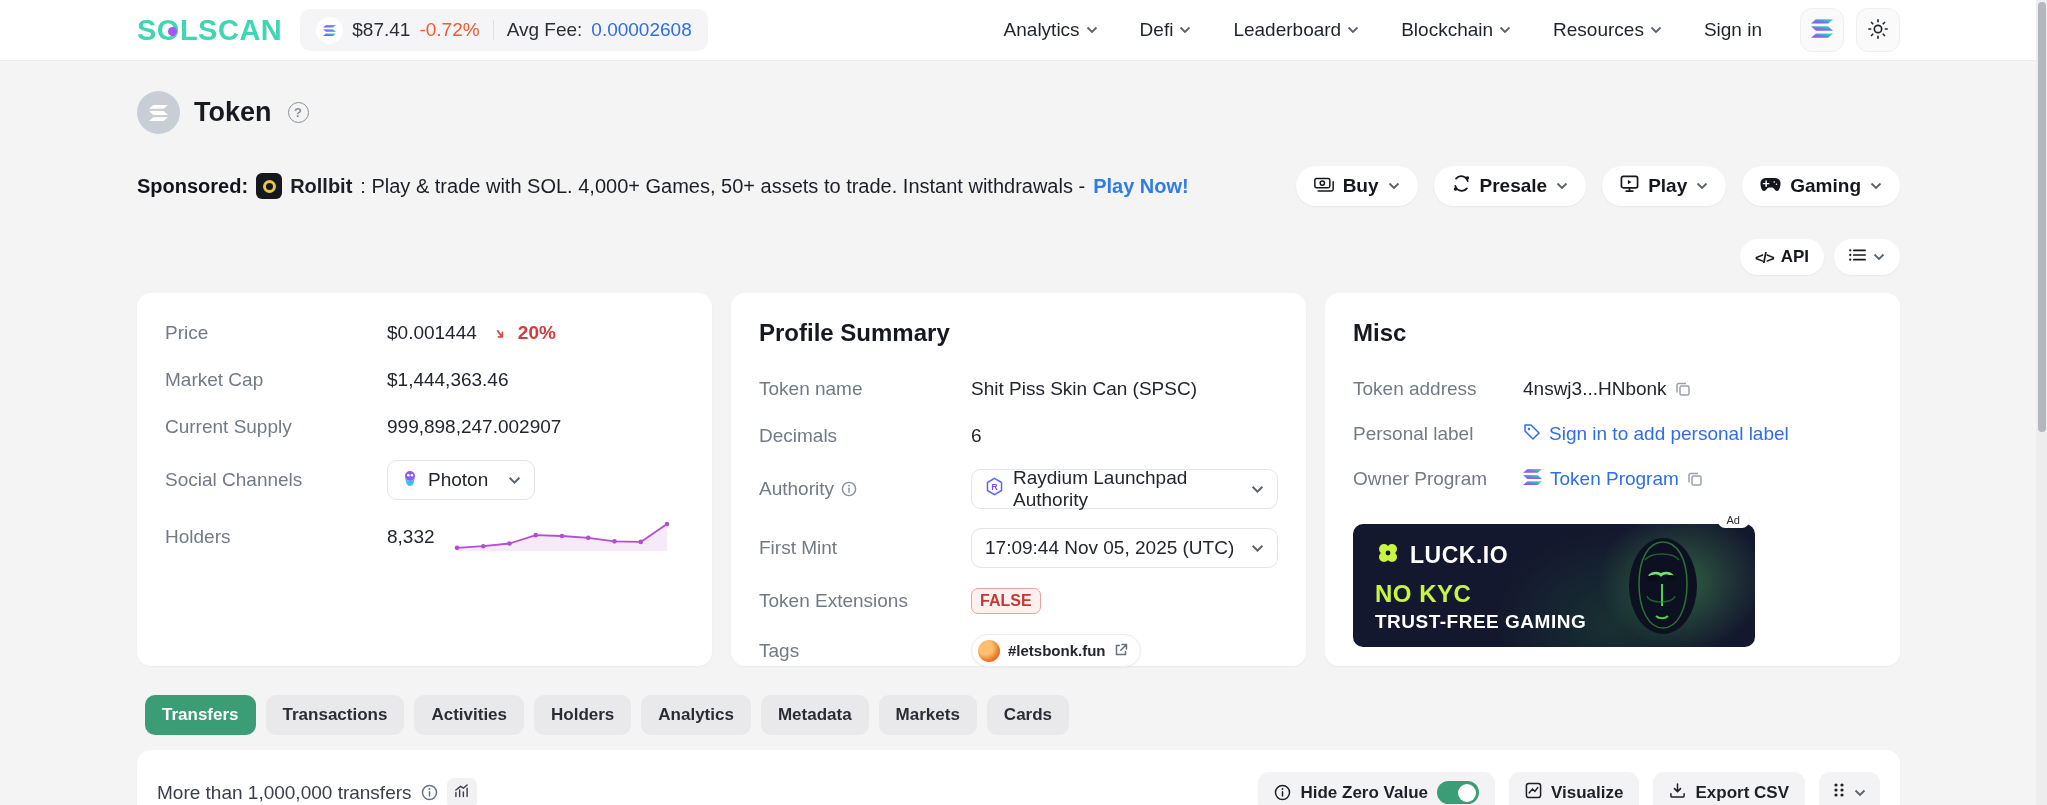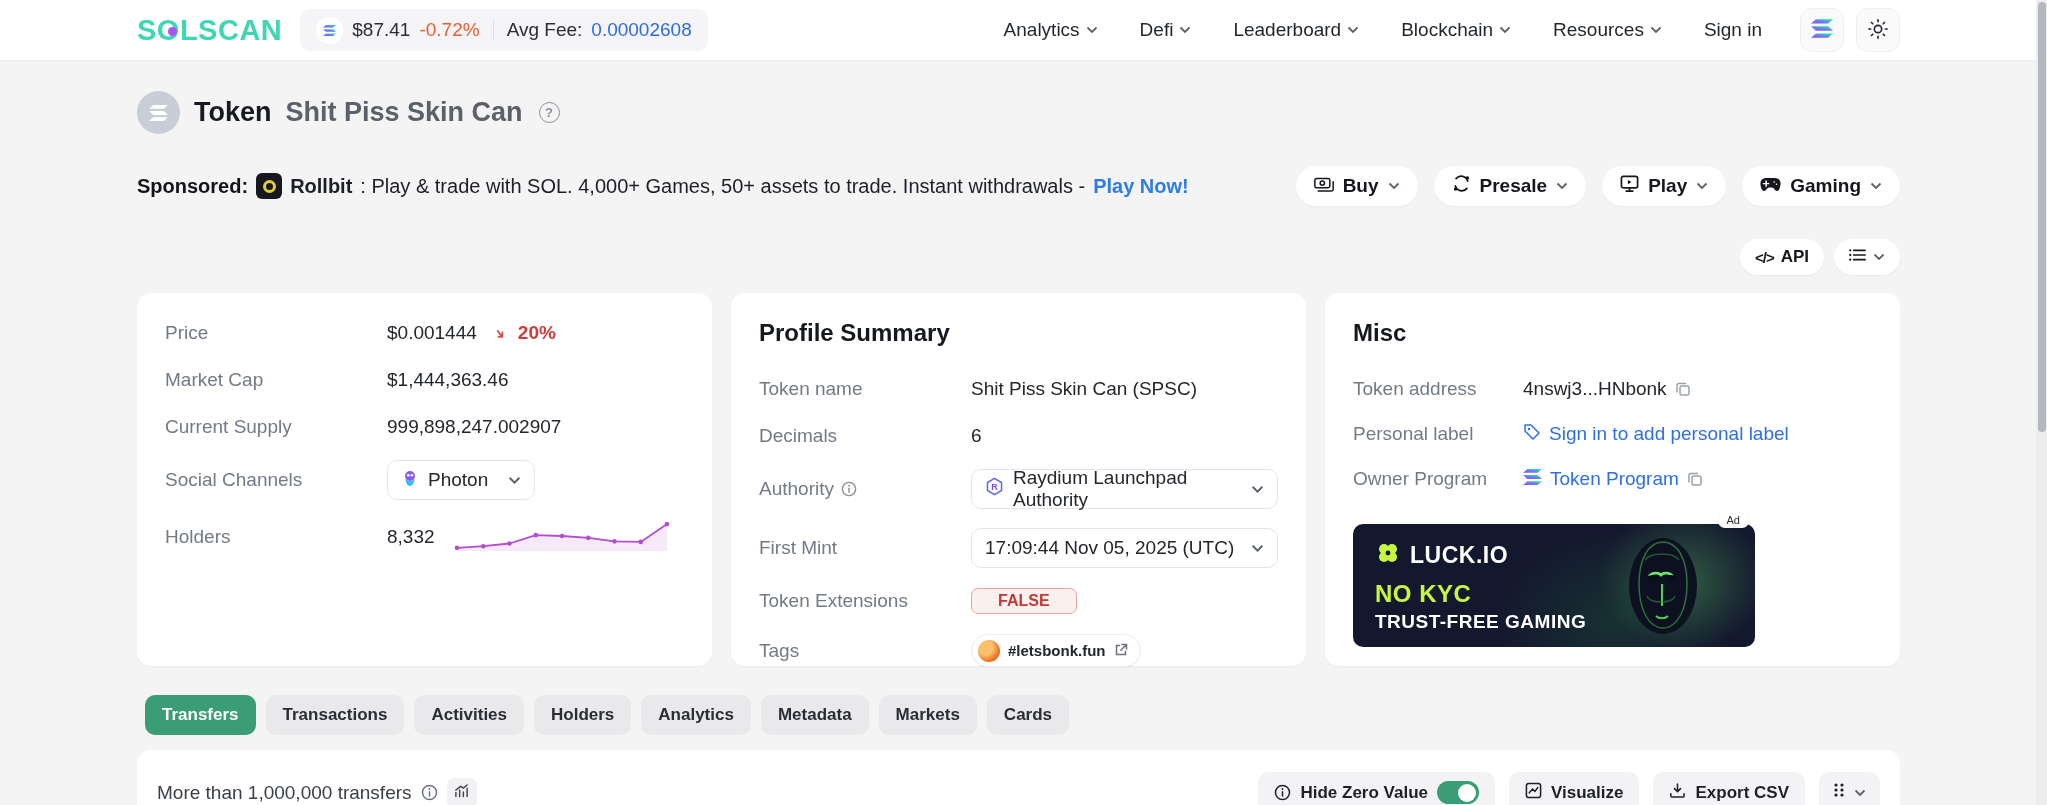--- a/index.html
+++ b/index.html
@@ -83,21 +83,21 @@
   .arrow-dn { color:#d6504a; display:inline-flex; margin:0 2px 0 8px; }
 
   .select { height:40px; border:1px solid #e4e5e9; border-radius:10px; background:#fff;
     display:flex; align-items:center; gap:9px; padding:0 13px; cursor:pointer; font-size:19px;
     color:#23262e; font-family:"Liberation Sans", sans-serif; }
   .select .sp { flex:1; text-align:left; }
   .select-photon { width:148px; }
   .select-wide { flex:1; }
 
   .badge-false { display:inline-block; border:1px solid #eaa29a; background:#fdf1ef;
-    color:#c23934; font-weight:700; font-size:16px; border-radius:7px; padding:3px 26px; }
+    color:#c23934; font-weight:700; font-size:16px; border-radius:7px; padding:3px 8px; }
   .tag-pill { display:flex; align-items:center; gap:8px; border:1px solid #ececee;
     border-radius:17px; height:33px; padding:0 12px 0 6px; background:#fff; cursor:pointer;
     box-shadow:0 1px 2px rgba(20,20,40,.04); }
   .tag-pill .t { font-weight:700; font-size:15px; color:#23262e; }
   .bonk-ic { width:22px; height:22px; border-radius:50%;
     background:radial-gradient(circle at 35% 35%, #fbbf6e 0 35%, #e8701f 70%); }
 
   .addr-val { color:#23262e; }
   .copy-ic { display:inline-flex; cursor:pointer; color:#9aa0ab; }
   .link-blue { color:#2e6fe8; cursor:pointer; }
@@ -252,21 +252,20 @@
   <div class="header-row">
     <div class="header-left">
       <span class="token-avatar">
         <svg width="19" height="16" viewBox="0 0 20 17">
             <path d="M4.5 0H20L15.5 4H0Z" fill="#fff"></path>
             <path d="M0 6.5H15.5L20 10.5H4.5Z" fill="#fff"></path>
             <path d="M4.5 13H20L15.5 17H0Z" fill="#fff"></path>
           </svg>
       </span>
       <span class="h-type">Token</span>
-      <span class="h-name">Shit Piss Skin Can</span>
       <span class="q-icon">?</span>
     </div>
   </div>
 
   <div class="sub-row">
     <div class="sponsored">
       <span class="sp-label">Sponsored:</span>
       <span class="rollbit-ic">
           <span class="rollbit-ring"></span>
         </span>

